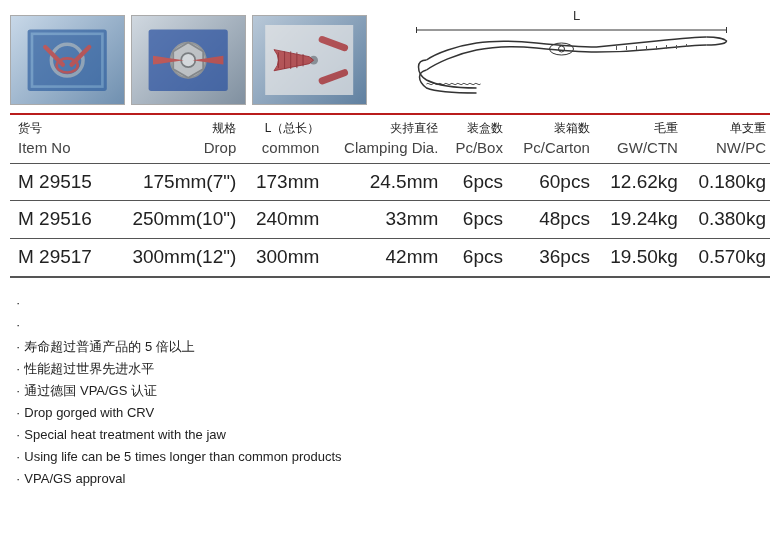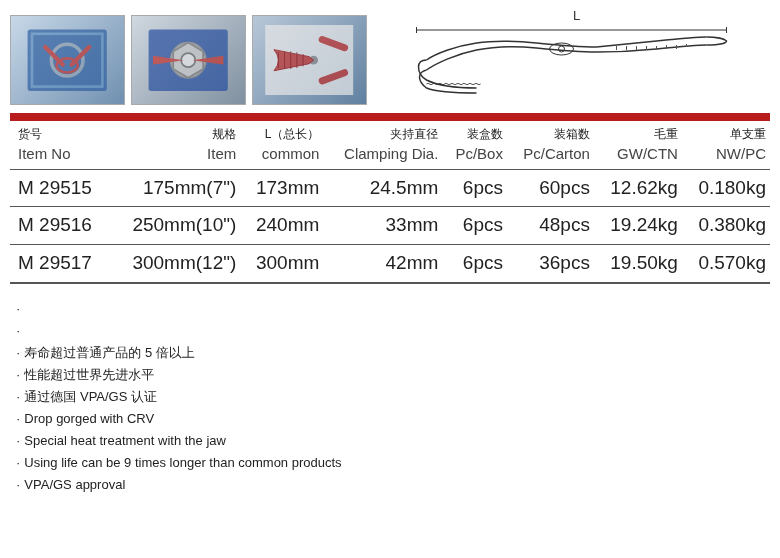--- a/index.html
+++ b/index.html
@@ -95,21 +95,21 @@
       line-height: 1.4;
     }
 
     .product-table th {
       font-weight: normal;
       color: #222;
       background: #fff;
     }
 
     .product-table thead tr th {
-      border-top: 8px solid #b91c1c;
+      border-top: 2px solid #b91c1c;
     }
 
     .product-table td:first-child,
     .product-table th:first-child {
       text-align: left;
       padding-left: 8px;
     }
 
     .product-table tbody tr td {
       font-size: 19px;
@@ -238,21 +238,21 @@
 
   <table class="product-table">
     <thead>
       <tr>
         <th>
           <span class="th-cn">货号</span><br>
           <span class="th-en">Item No</span>
         </th>
         <th>
           <span class="th-cn">规格</span><br>
-          <span class="th-en">Item</span>
+          <span class="th-en">Drop</span>
         </th>
         <th>
           <span class="th-cn">L（总长）</span><br>
           <span class="th-en">common</span>
         </th>
         <th>
           <span class="th-cn">夹持直径</span><br>
           <span class="th-en">Clamping Dia.</span>
         </th>
         <th>
@@ -329,21 +329,21 @@
       <div class="feature-item">
         <span class="bullet">·</span>
         <span>Drop gorged with CRV</span>
       </div>
       <div class="feature-item">
         <span class="bullet">·</span>
         <span>Special heat treatment with the jaw</span>
       </div>
       <div class="feature-item">
         <span class="bullet">·</span>
-        <span>Using life can be 9 times longer than common products</span>
+        <span>Using life can be 5 times longer than common products</span>
       </div>
       <div class="feature-item">
         <span class="bullet">·</span>
         <span>VPA/GS approval</span>
       </div>
     </div>
 
 </div>
 
 </body></html>

